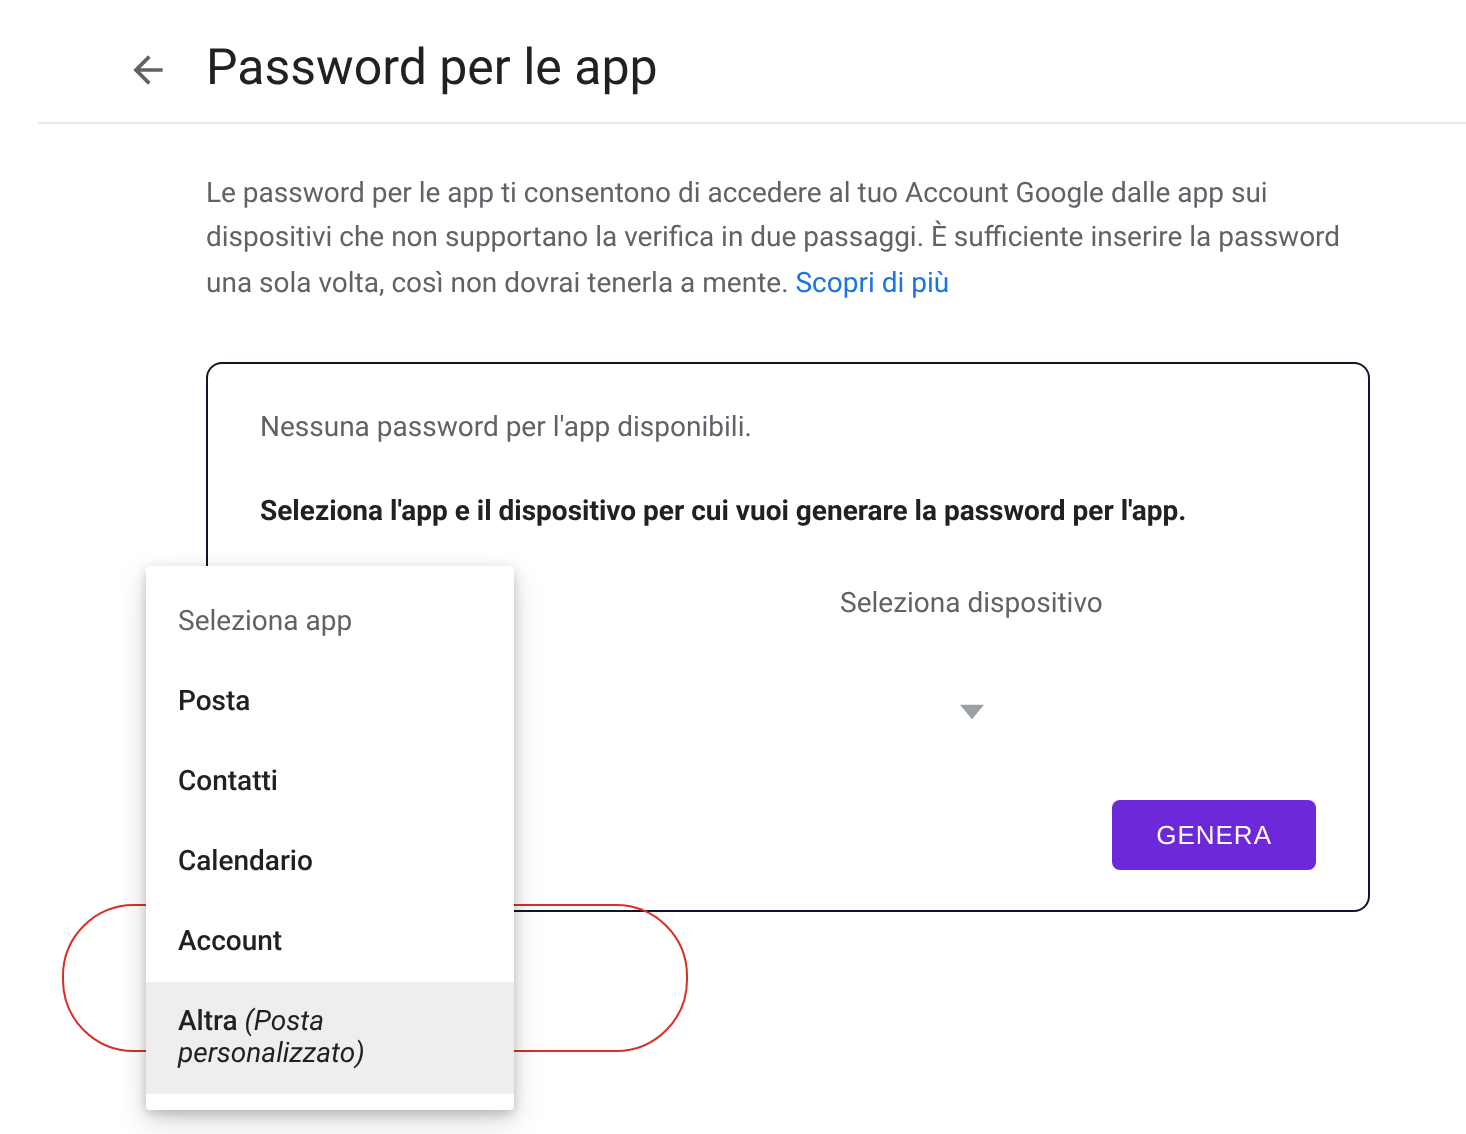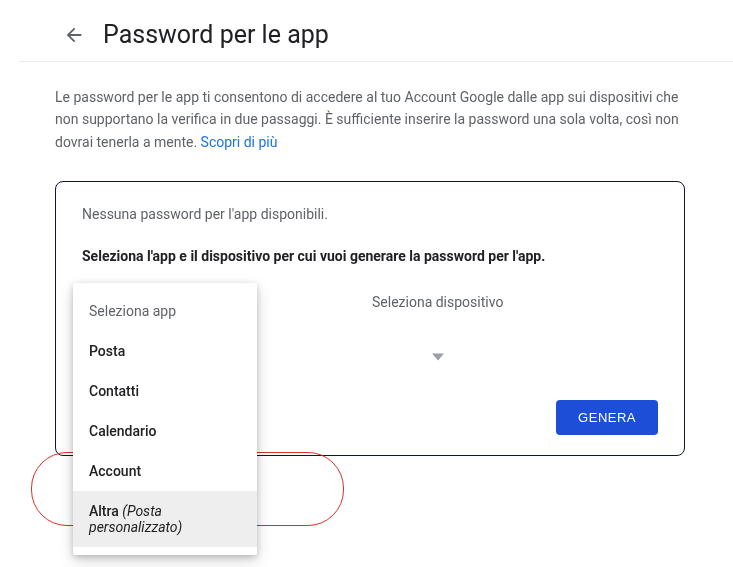--- a/index.html
+++ b/index.html
@@ -25,21 +25,22 @@
     display: flex;
     align-items: center;
   }
   .back-arrow svg { width: 22px; height: 22px; }
   .title {
     font-size: 25px;
     font-weight: 400;
     color: #202124;
   }
   .content {
-    padding: 24px 48px 0 55px;
+    padding: 24px 48px 0 72px;
+    margin-left: 31px;
   }
   .description {
     font-size: 14px;
     color: #5f6368;
     line-height: 1.6;
   }
   .learn-more {
     color: #1a73e8;
     text-decoration: none;
     cursor: pointer;
@@ -79,21 +80,21 @@
   }
   .dropdown-trigger .arrow {
     color: #9aa0a6;
   }
   .dropdown-trigger .arrow svg { width: 12px; height: 12px; }
   .generate-row {
     display: flex;
     justify-content: flex-end;
   }
   .generate-btn {
-    background: #1d4ed8;
+    background: #6d28d9;
     color: #fff;
     border: none;
     border-radius: 4px;
     padding: 10px 22px;
     font-size: 13px;
     font-weight: 500;
     letter-spacing: 0.5px;
     cursor: pointer;
   }
   .menu {

